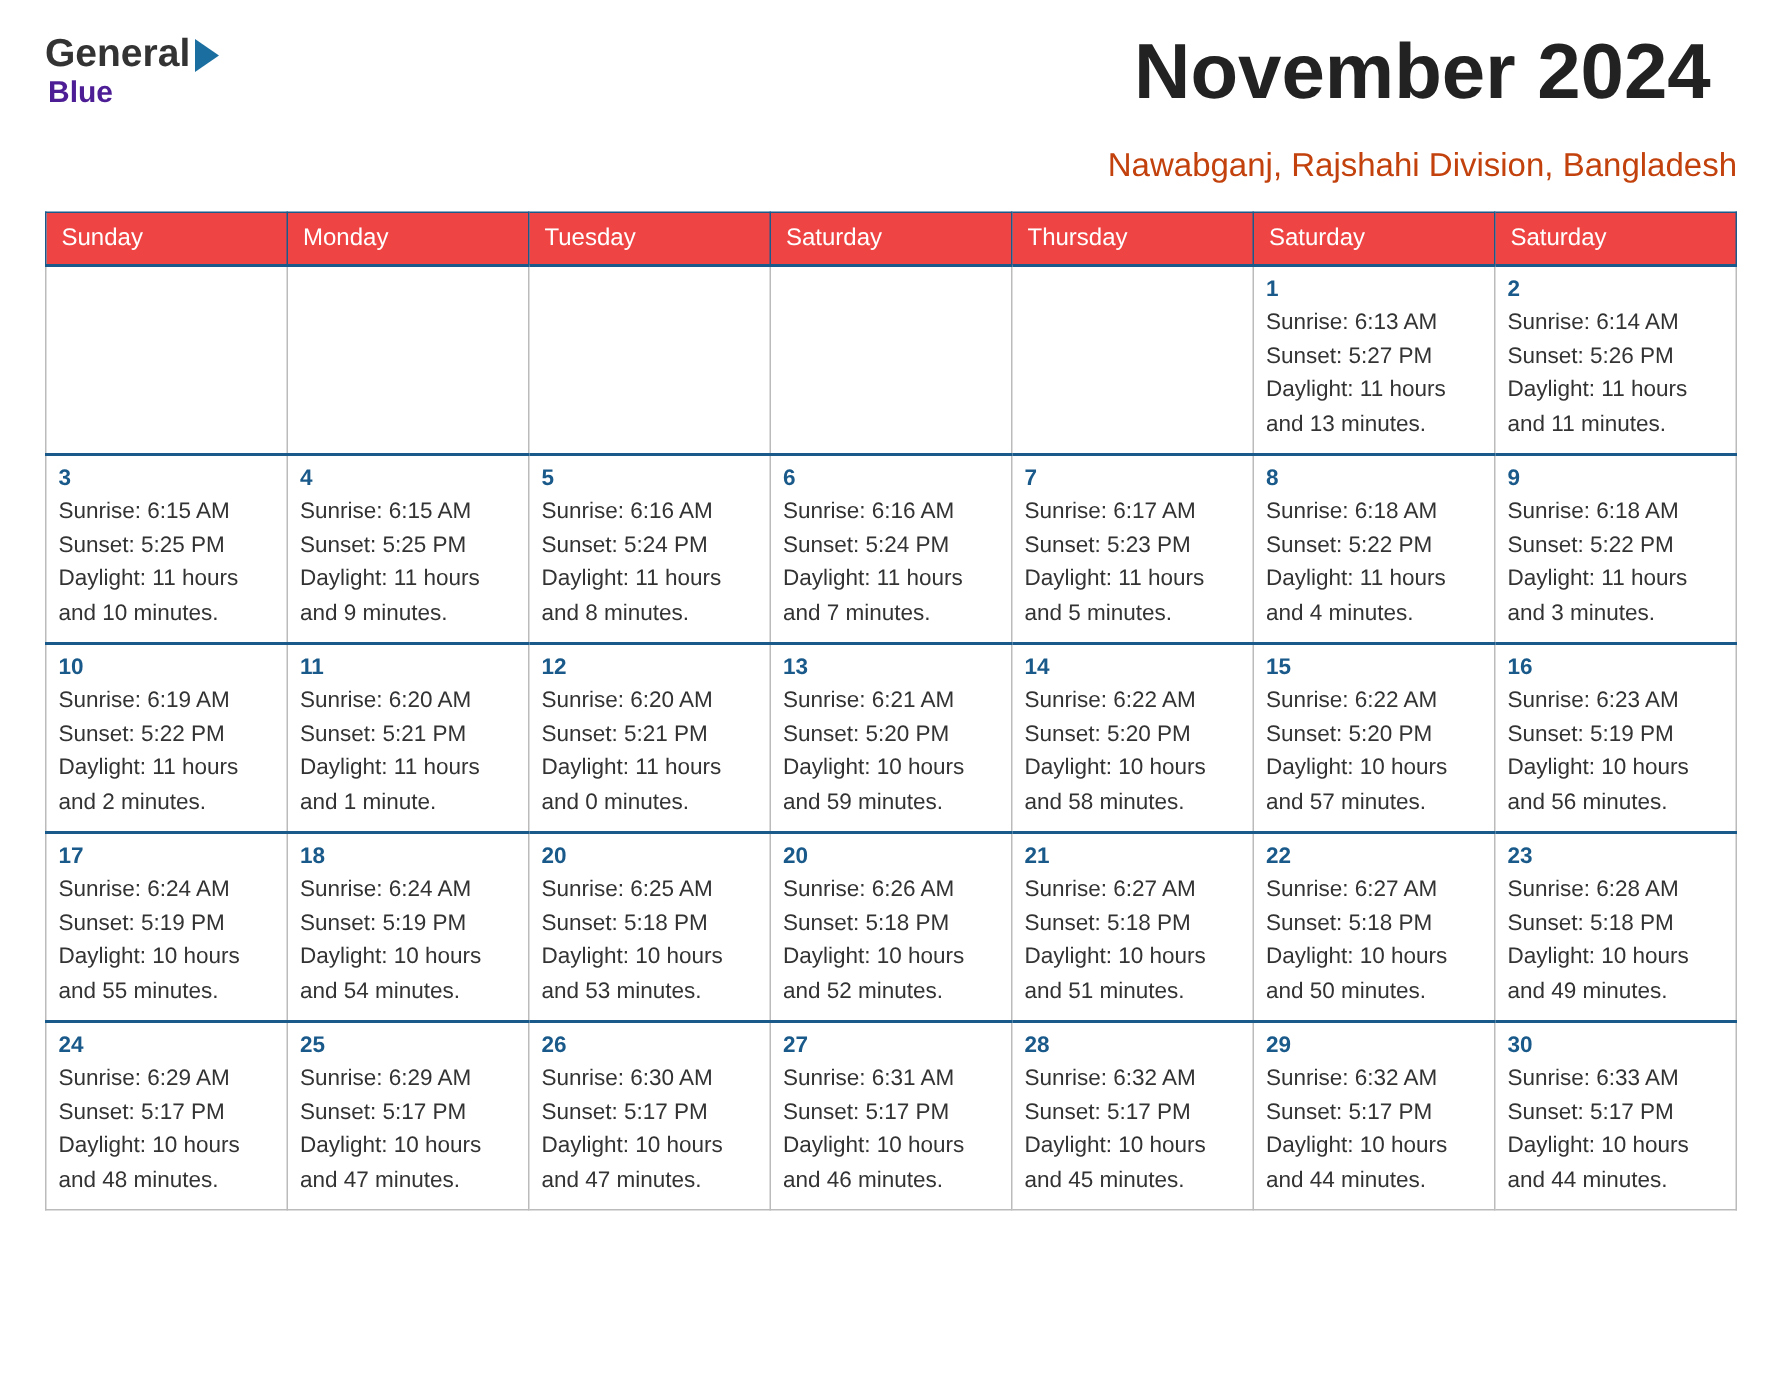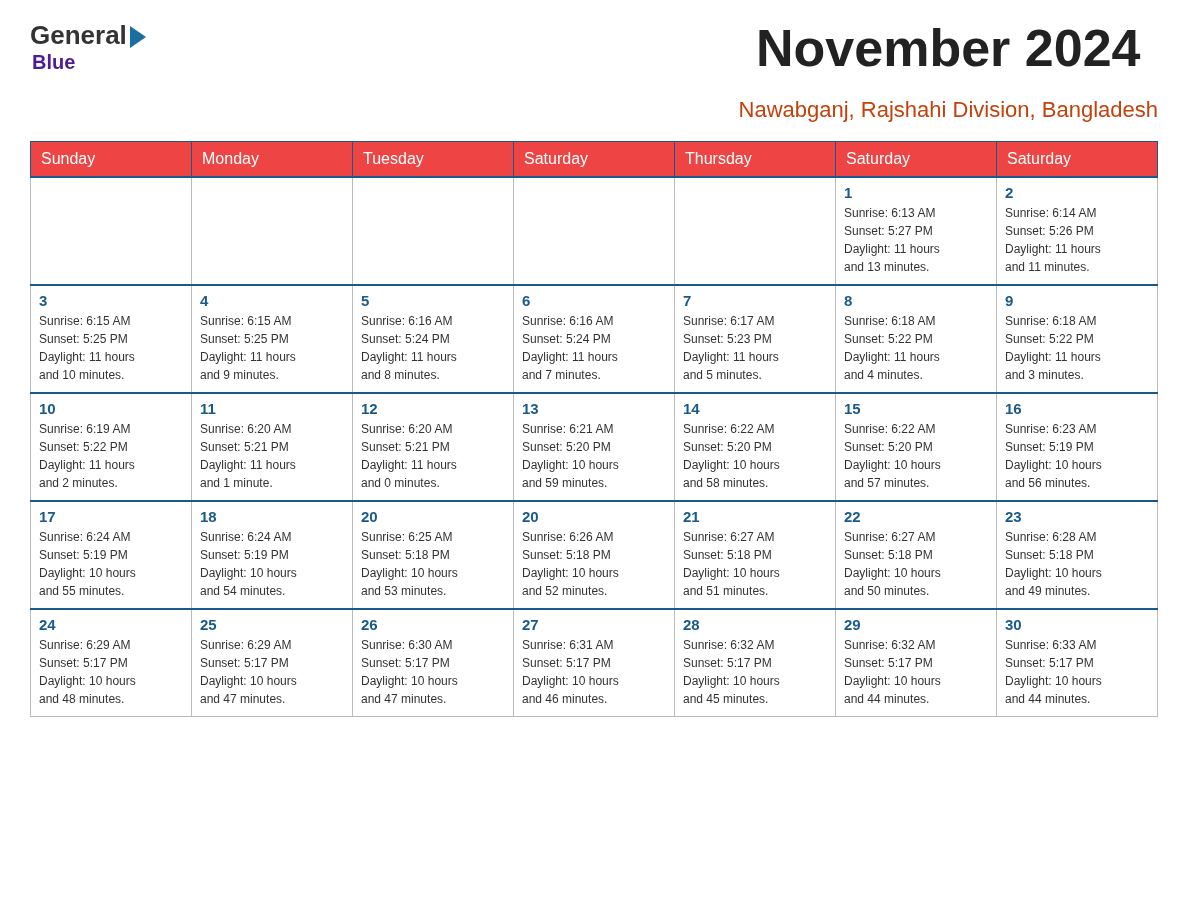--- a/index.html
+++ b/index.html
@@ -74,21 +74,21 @@
       min-height: 100px;
     }
     .day-num {
       font-size: 15px;
       font-weight: bold;
       color: #1a5a8a;
       display: block;
       margin-bottom: 3px;
     }
     .day-info {
-      font-size: 12px;
+      font-size: 15px;
       line-height: 1.5;
       color: #333;
     }
     .empty-cell {
       background: #fff;
     }
     tr.week-row td {
       border-top: 2px solid #1a5a8a;
     }
     .triangle-right {

